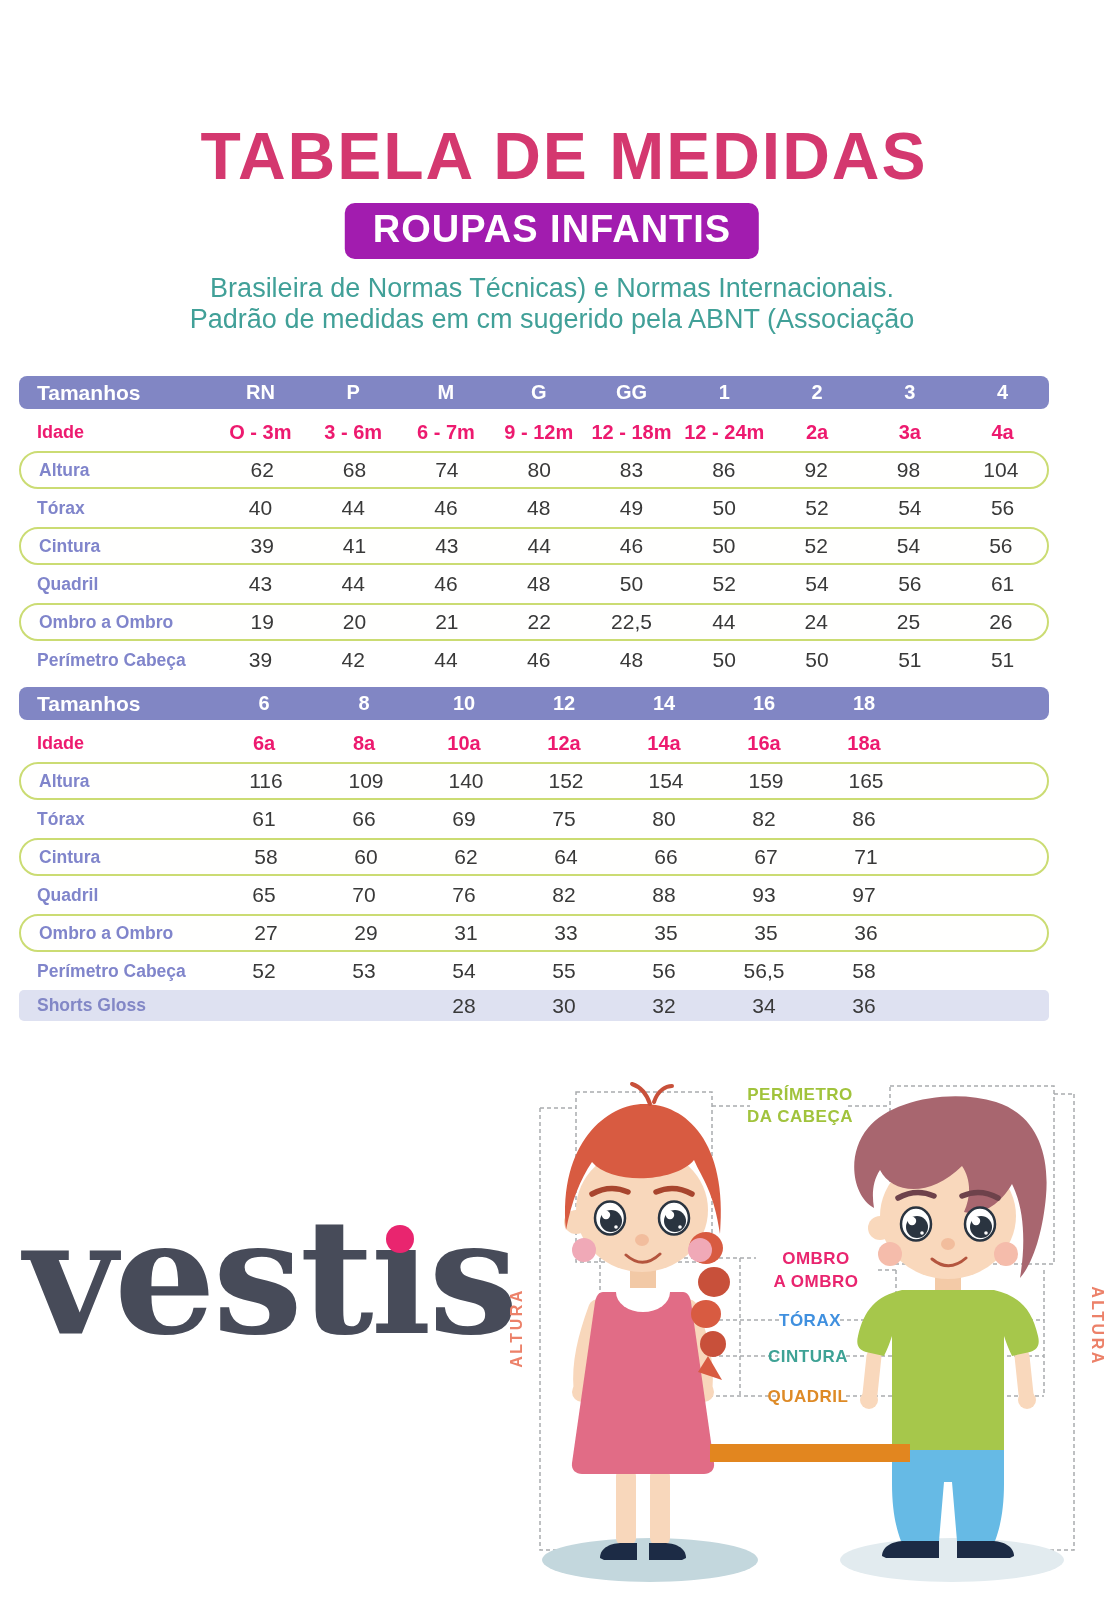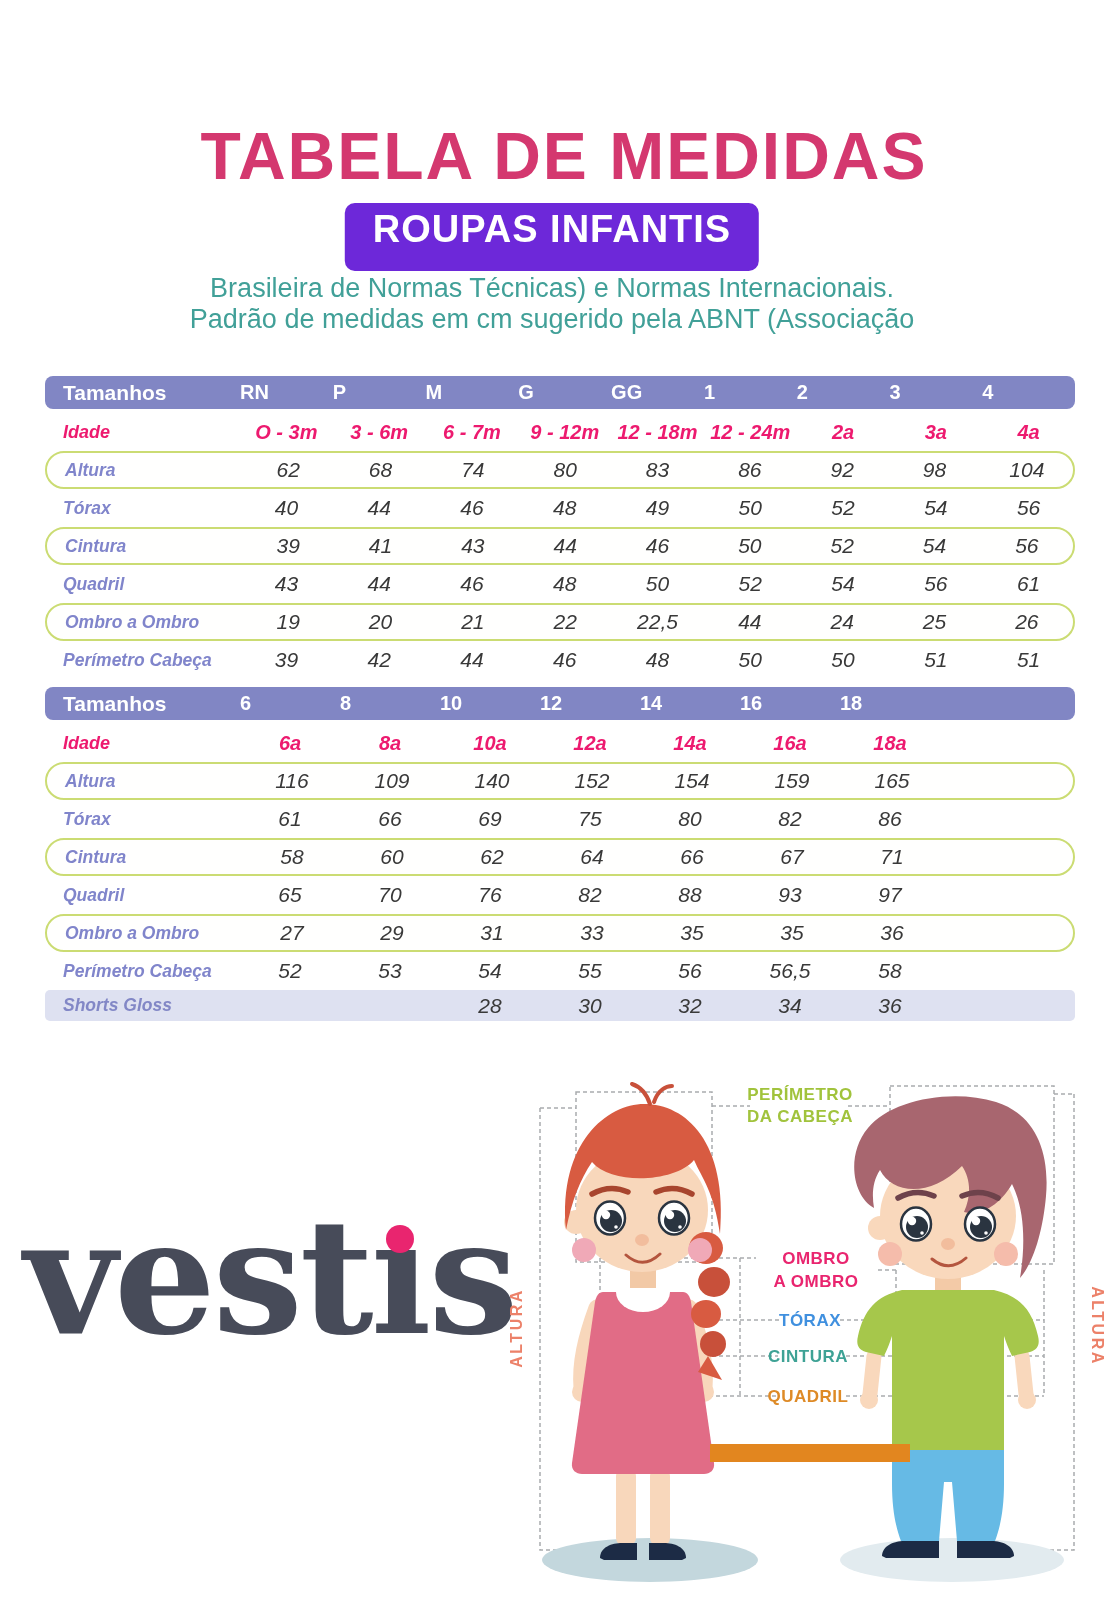--- a/index.html
+++ b/index.html
@@ -4,35 +4,35 @@
 <style>
   html,body{margin:0;padding:0;background:#fff;}
   *{box-sizing:border-box;}
   .canvas{position:relative;width:1104px;height:1600px;background:#ffffff;overflow:hidden;
           font-family:"Liberation Sans",sans-serif;}
 
   
   .page-title{position:absolute;top:118px;left:12px;width:100%;text-align:center;
     font-size:66px;font-weight:bold;letter-spacing:2px;color:#d4386f;margin:0;}
   .badge{position:absolute;top:203px;left:50%;transform:translateX(-50%);
-    background:#6d28d9;color:#fff;font-size:38px;font-weight:bold;letter-spacing:1px;
-    padding:5px 28px 20px;border-radius:10px;white-space:nowrap;}
+    background:#a21caf;color:#fff;font-size:38px;font-weight:bold;letter-spacing:1px;
+    padding:5px 28px 8px;border-radius:10px;white-space:nowrap;}
   .desc{position:absolute;top:273px;left:0;width:100%;text-align:center;
     color:#41a098;font-size:27px;line-height:31px;}
 
   
-  .size-table{position:absolute;left:45px;width:1030px;}
+  .size-table{position:absolute;left:19px;width:1030px;}
   #table-1{top:376px;}
   #table-2{top:687px;}
   .cols-t1{display:grid;grid-template-columns:195px repeat(9,1fr);}
   .cols-t2{display:grid;grid-template-columns:195px repeat(7,100px) 1fr;}
   .thead{background:#8186c4;border-radius:8px;height:33px;align-items:center;margin-bottom:4px;}
   .thead .label-cell{color:#fff;font-size:21px;font-weight:bold;}
-  .size-cell{color:#fff;font-size:20px;font-weight:bold;}
-  .trow{height:38px;align-items:center;font-style:italic;}
+  .size-cell{text-align:center;color:#fff;font-size:20px;font-weight:bold;}
+  .trow{height:38px;align-items:center;}
   .trow.outlined{border:2px solid #cbdc73;border-radius:19px;background:#fffffe;}
   .trow.shorts{background:#dee1f1;border-radius:5px;height:31px;}
   .trow.shorts .label-cell{color:#8287c6;}
   .label-cell{padding-left:18px;font-size:17.5px;font-weight:bold;color:#8085cb;}
   .val{text-align:center;font-size:21px;color:#393939;}
   .idade .label-cell{color:#ed1a6f;font-size:18px;}
   .idade .val{color:#ed1a6f;font-size:20px;font-weight:bold;}
 
   
   .logo{position:absolute;left:24px;top:1197px;font-family:"DejaVu Serif",serif;

